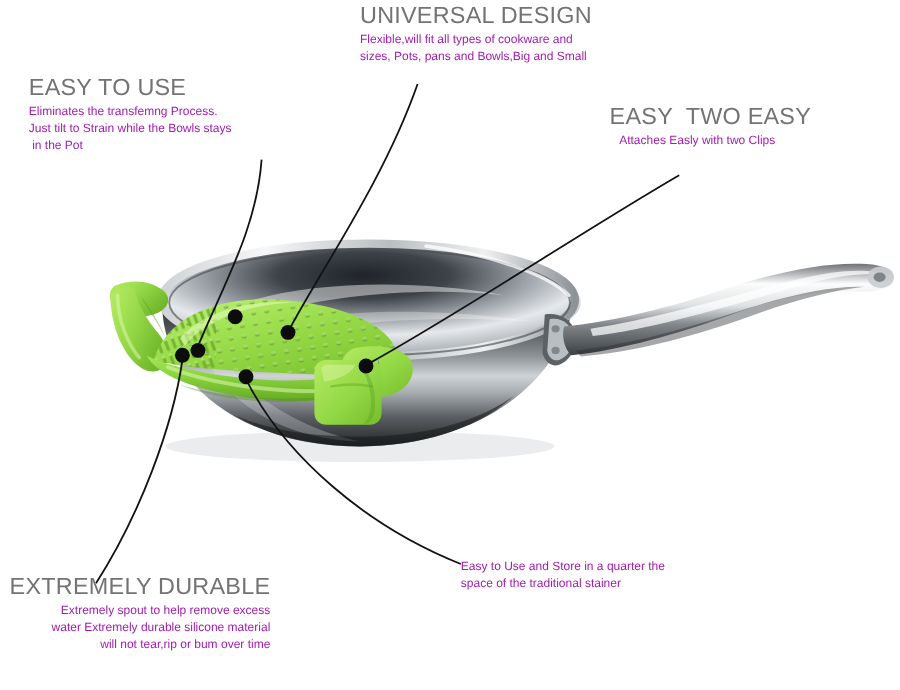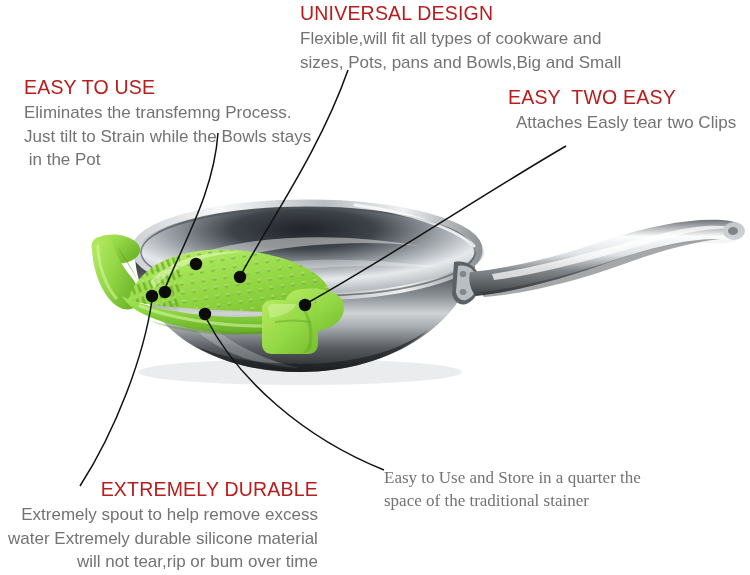--- a/index.html
+++ b/index.html
@@ -18,37 +18,37 @@
   }
 
   
   .callout { position: absolute; }
   .callout-title {
     font-size: 19.5px;
     font-weight: 400;
     letter-spacing: 0.2px;
     white-space: pre;
     line-height: 1.15;
-    color: #b91c1c;
+    color: #737373;
   }
   .callout-body {
-    font-size: 17px;
+    font-size: 10px;
     line-height: 1.38;
-    color: #737373;
+    color: #a21caf;
     white-space: pre;
     margin-top: 3px;
   }
 
-  #c-easy-to-use      { left: 24px;  top: 76px; }
+  #c-easy-to-use      { left: 24px;  top: 62px; }
   #c-universal        { left: 300px; top: 2px;  }
   #c-two-clips        { left: 508px; top: 86px; }
   #c-two-clips .callout-body { margin-left: 8px; }
   #c-durable          { left: 8px;   top: 478px; text-align: right; }
   #c-compact          { left: 382px; top: 463px; }
-  #c-compact .callout-body { margin-left: 2px; font-family: Liberation Serif, serif; }
+  #c-compact .callout-body { margin-left: 2px; }
 
   
   #artwork {
     position: absolute;
     left: 0; top: 0;
     width: 750px; height: 575px;
     pointer-events: none;
   }
 </style>
 </head>
@@ -252,21 +252,21 @@
   </div>
 
   <div class="callout" id="c-universal">
     <div class="callout-title">UNIVERSAL DESIGN</div>
     <div class="callout-body">Flexible,will fit all types of cookware and
 sizes, Pots, pans and Bowls,Big and Small</div>
   </div>
 
   <div class="callout" id="c-two-clips">
     <div class="callout-title">EASY  TWO EASY</div>
-    <div class="callout-body">Attaches Easly tear two Clips</div>
+    <div class="callout-body">Attaches Easly with two Clips</div>
   </div>
 
   <div class="callout" id="c-durable">
     <div class="callout-title">EXTREMELY DURABLE</div>
     <div class="callout-body">Extremely spout to help remove excess
 water Extremely durable silicone material
 will not tear,rip or bum over time</div>
   </div>
 
   <div class="callout" id="c-compact">

